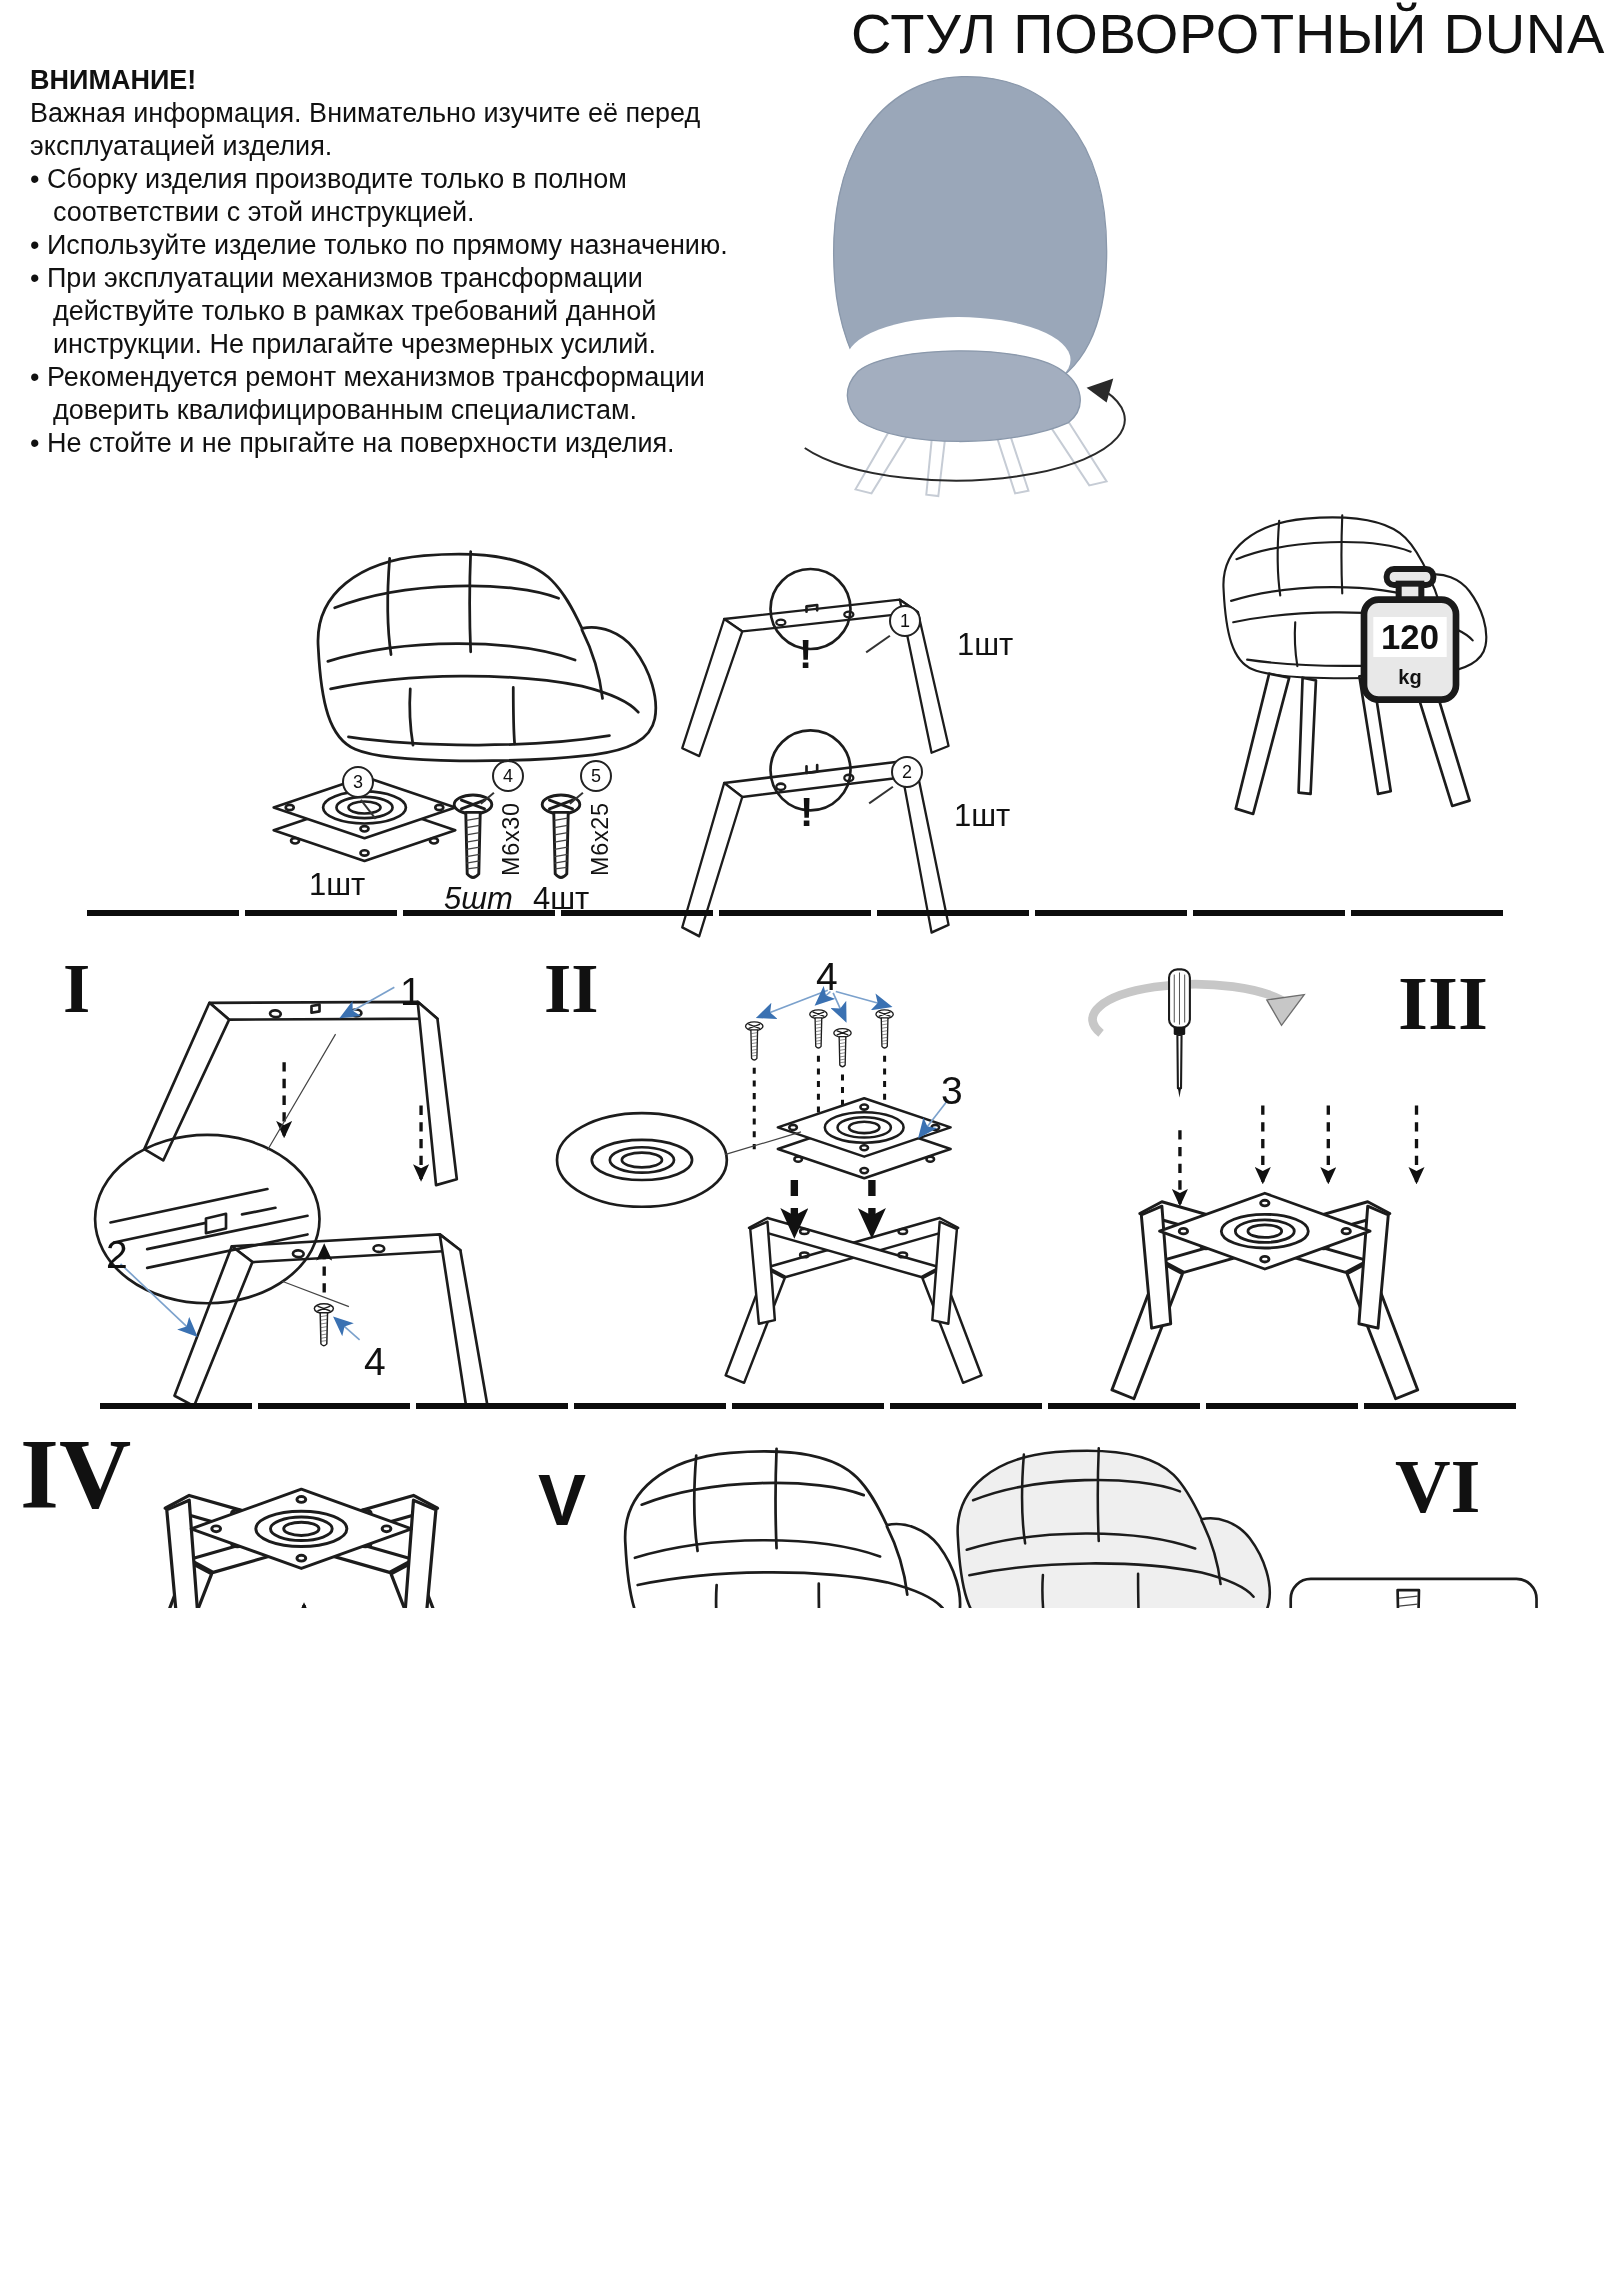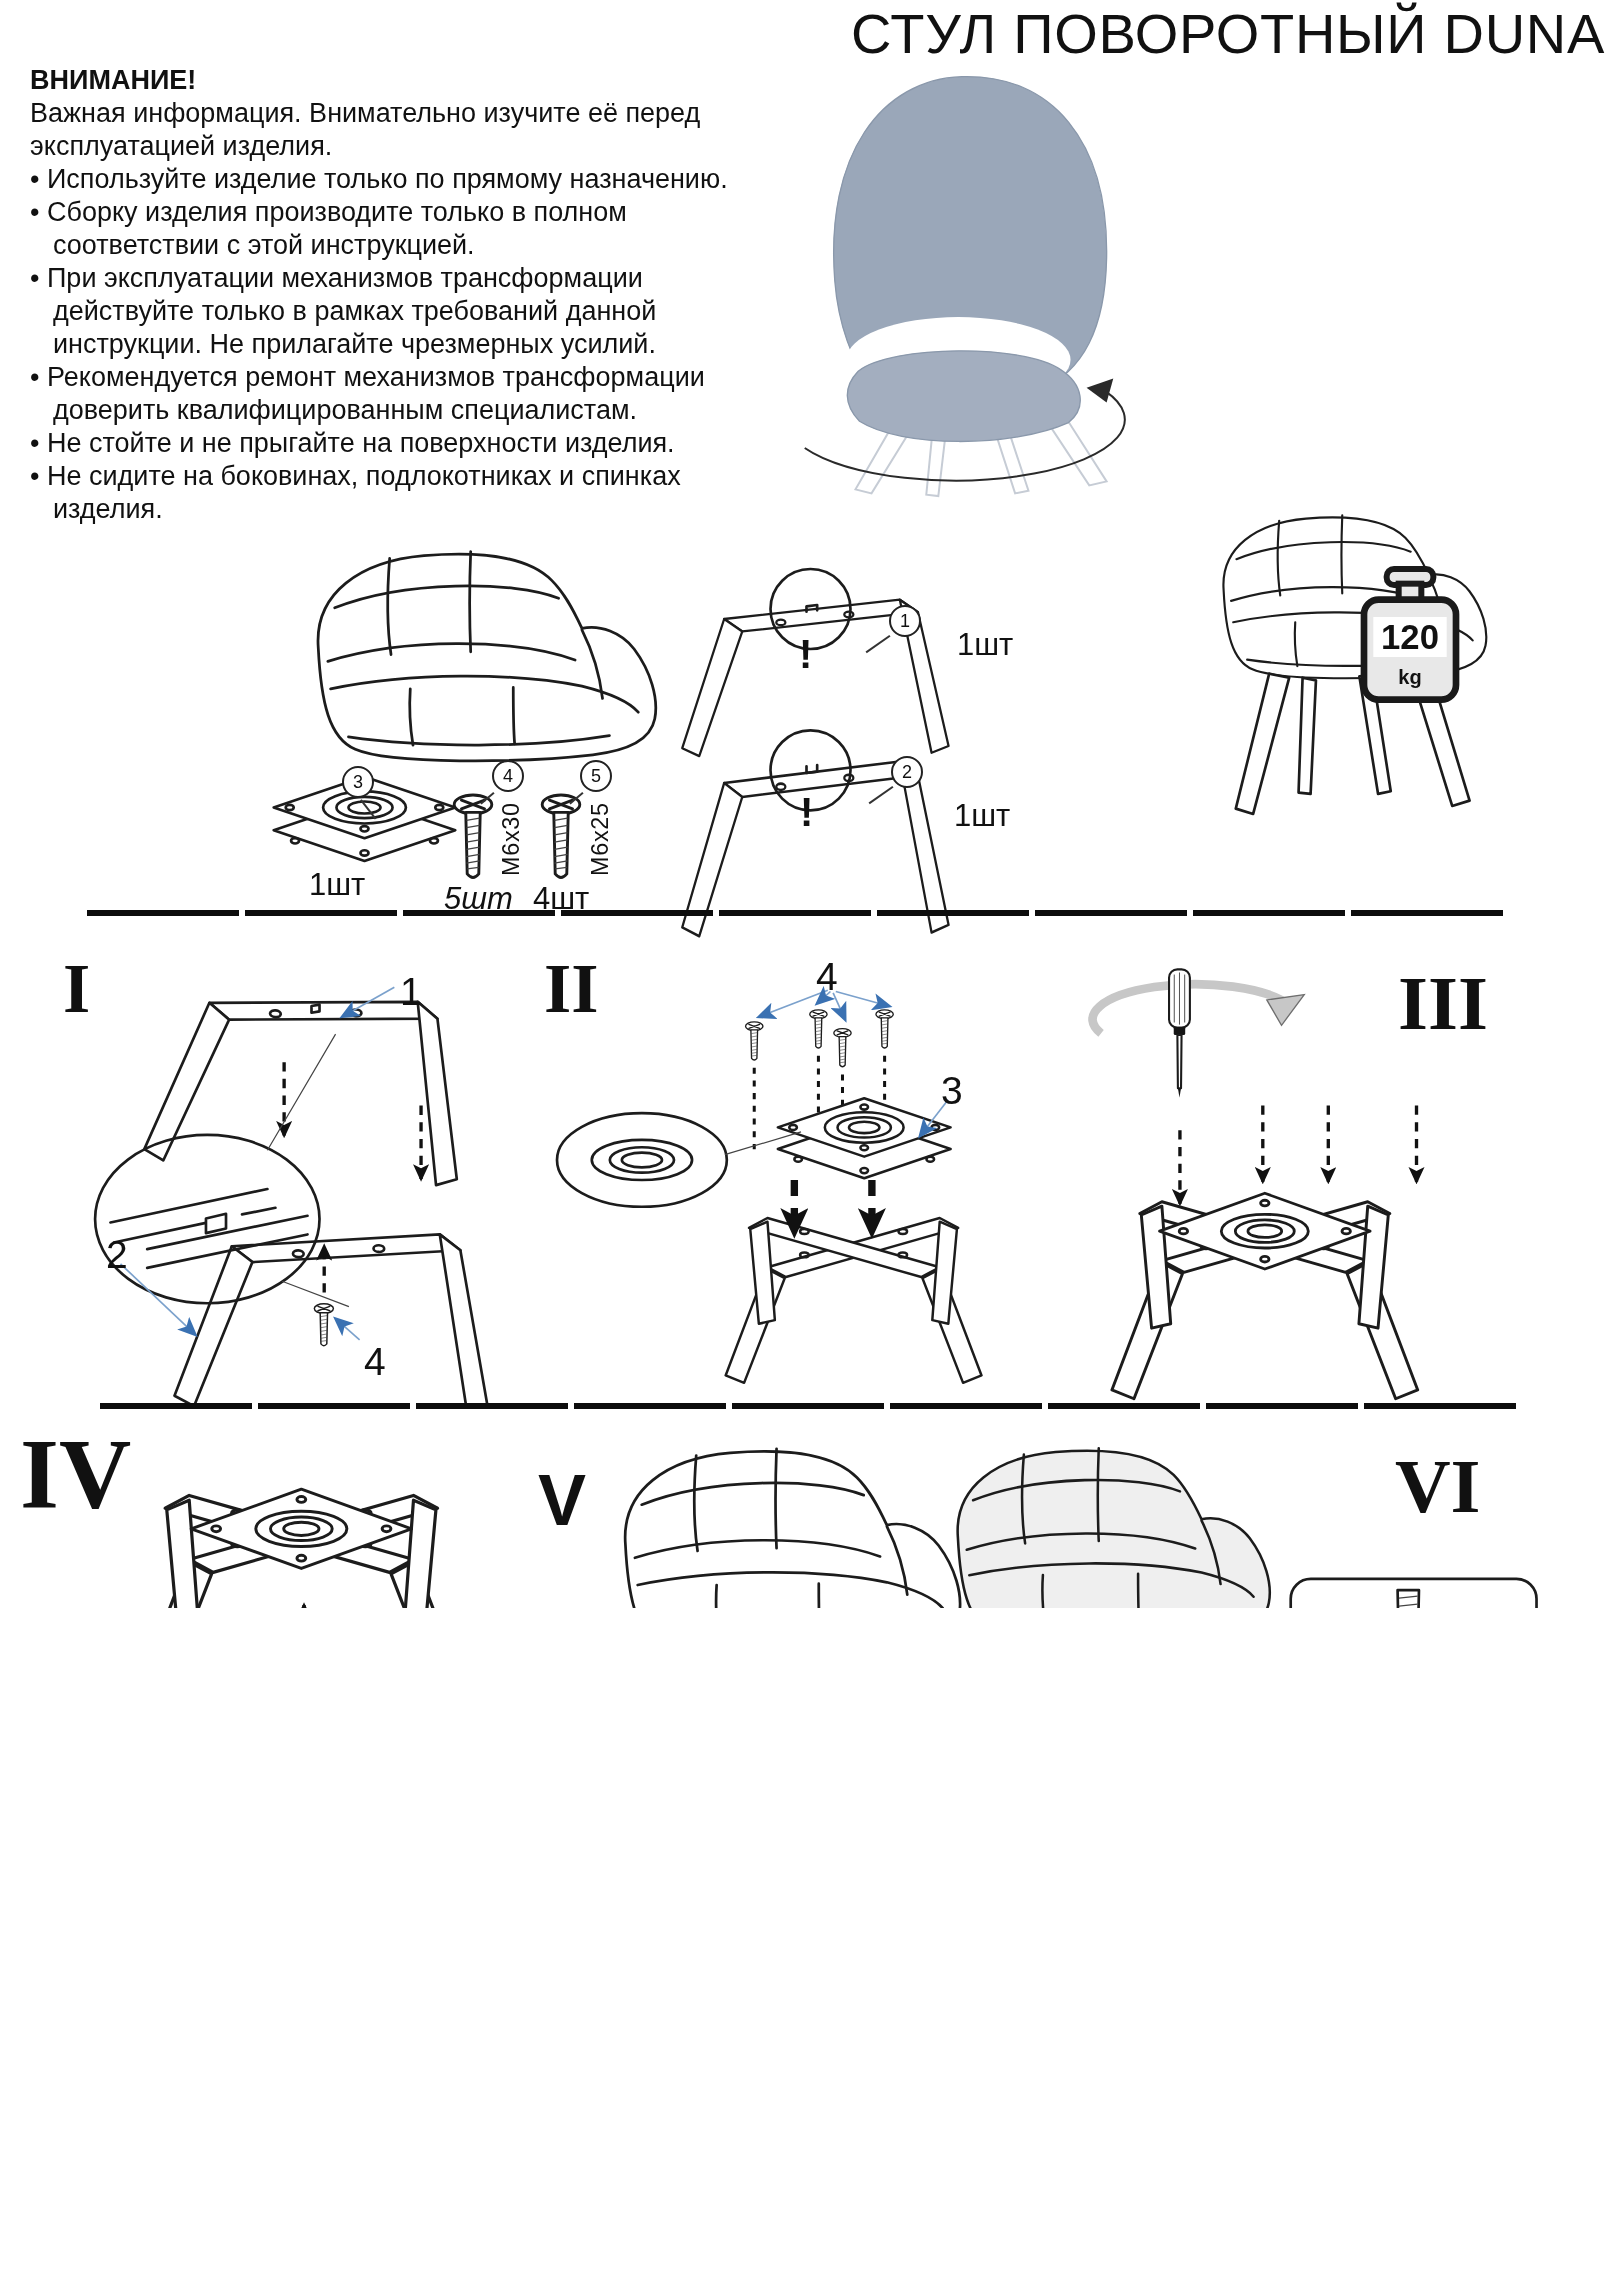--- a/index.html
+++ b/index.html
@@ -136,26 +136,25 @@
         <polygon class="sf" points="32,236 38,236 35,254"></polygon>
       </g>
     </defs>
   </svg>
 
   <div class="abs title" style="left:835px;top:1.3px;width:770px;">СТУЛ ПОВОРОТНЫЙ DUNA</div>
 
   <div class="abs warn" style="left:30px;top:64px;">
     <p class="warn-head">ВНИМАНИЕ!</p>
     <p>Важная информация. Внимательно изучите её перед эксплуатацией изделия.</p>
+    <p class="bullet">• Сборку изделия производите только в полном соответствии с этой инструкцией.</p>
     <p class="bullet">• Используйте изделие только по прямому назначению.</p>
-    <p class="bullet">• Сборку изделия производите только в полном соответствии с этой инструкцией.</p>
     <p class="bullet">• При эксплуатации механизмов трансформации действуйте только в рамках требований данной инструкции. Не прилагайте чрезмерных усилий.</p>
     <p class="bullet">• Рекомендуется ремонт механизмов трансформации доверить квалифицированным специалистам.</p>
     <p class="bullet">• Не стойте и не прыгайте на поверхности изделия.</p>
-    <p class="bullet">• Не сидите на боковинах, подлокотниках и спинках изделия.</p>
   </div>
 
   <svg class="abs" style="left:758px;top:47px;" width="384" height="458" viewBox="0 0 575 685">
     <path d="M115,350 C100,160 185,48 305,44 C440,40 525,140 522,315 C520,420 488,485 420,515 L175,520 C140,470 120,415 115,350 Z" fill="#9aa7b9" stroke="#8a98ab" stroke-width="2"></path>
     <ellipse cx="300" cy="468" rx="168" ry="64" fill="#fff"></ellipse>
     <polygon points="205,560 233,566 170,668 146,662" fill="#fff" stroke="#c6ccd5" stroke-width="3"></polygon>
     <polygon points="262,568 282,570 270,672 252,670" fill="#fff" stroke="#c6ccd5" stroke-width="3"></polygon>
     <polygon points="352,566 372,564 405,664 385,668" fill="#fff" stroke="#c6ccd5" stroke-width="3"></polygon>
     <polygon points="430,556 458,550 522,650 496,656" fill="#fff" stroke="#c6ccd5" stroke-width="3"></polygon>
     <path d="M150,485 C200,445 400,445 452,482 C488,505 492,540 465,562 C380,600 215,600 152,560 C128,535 128,508 150,485 Z" fill="#a3aebf" stroke="#8a98ab" stroke-width="2"></path>

